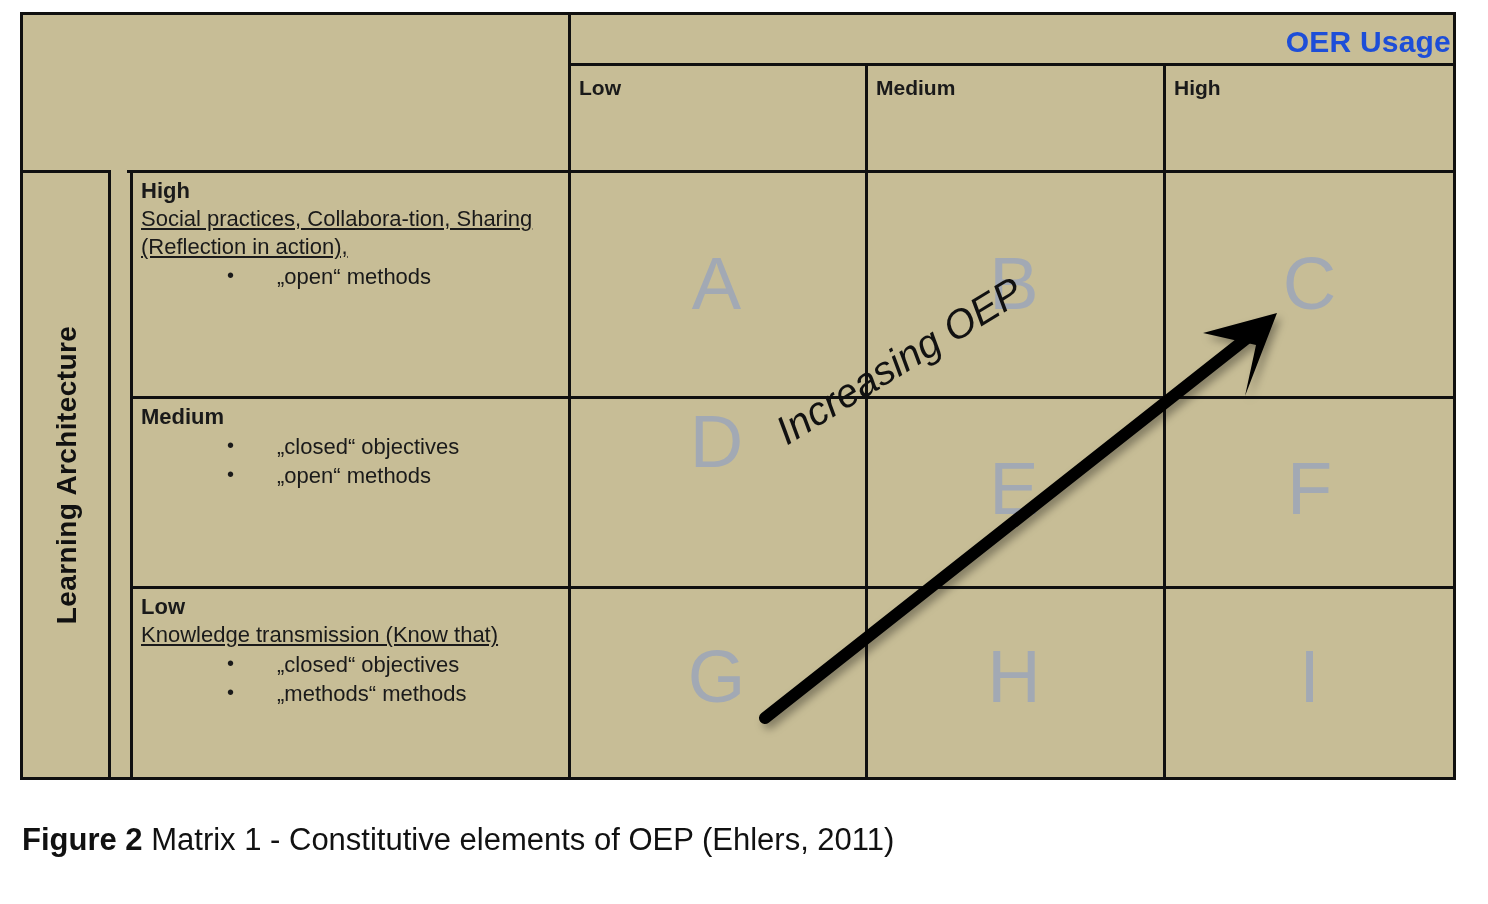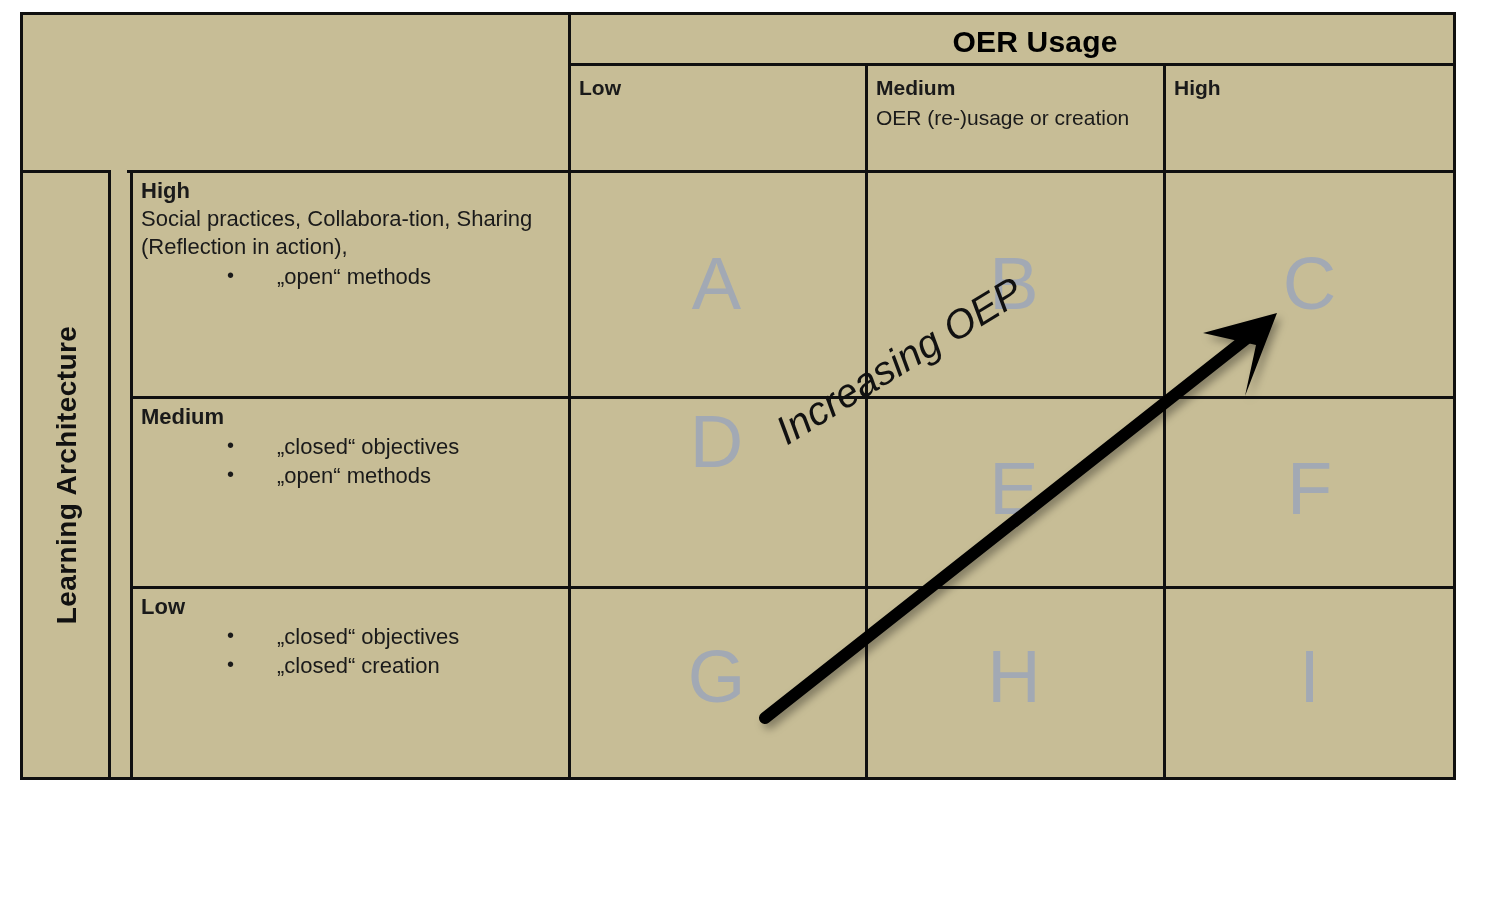--- a/index.html
+++ b/index.html
@@ -34,29 +34,29 @@
     box-sizing: border-box;
   }
 
   
   .vline { position: absolute; background: #101010; width: 3px; }
   .hline { position: absolute; background: #101010; height: 3px; }
 
   
   .oer-title {
     position: absolute;
-    left: 572px;
+    left: 548px;
     top: 6px;
     width: 880px;
     height: 42px;
     line-height: 42px;
-    text-align: center;
+    text-align: right;
     font-weight: bold;
     font-size: 30px;
-    color: #000000;
+    color: #1d4ed8;
     letter-spacing: .2px;
   }
 
   .colhead {
     position: absolute;
     top: 58px;
     height: 98px;
     font-size: 21px;
     color: #1a1a1a;
     line-height: 1.45;
@@ -71,21 +71,21 @@
     position: absolute;
     left: 110px;
     width: 437px;
     font-size: 22px;
     color: #1a1a1a;
     line-height: 1.28;
     padding: 4px 6px 0 8px;
     box-sizing: border-box;
   }
   .rowhead .lvl { font-weight: bold; display:block; }
-  .rowhead .desc { display:block; }
+  .rowhead .desc { display:block;text-decoration:underline; }
   .rowhead ul {
     margin: 2px 0 0 0;
     padding-left: 86px;
     list-style: none;
   }
   .rowhead ul li {
     position: relative;
     line-height: 1.3;
     padding-left: 50px;
   }
@@ -184,21 +184,20 @@
 
     <div class="hline" style="left:107px; top:571px; width:1326px;"></div>
 
     <div class="oer-title">OER Usage</div>
 
     <div class="colhead" style="left:548px; width:294px;">
       <span class="lvl">Low</span>
     </div>
     <div class="colhead" style="left:845px; width:295px;">
       <span class="lvl">Medium</span>
-      <span class="desc">OER (re-)usage or creation</span>
     </div>
     <div class="colhead" style="left:1143px; width:290px;">
       <span class="lvl">High</span>
     </div>
 
     <div id="axis-label">
       <span>Learning Architecture</span>
     </div>
 
     <div class="rowhead" style="top:158px; height:223px;">
@@ -212,23 +211,24 @@
     <div class="rowhead" style="top:384px; height:187px;">
       <span class="lvl">Medium</span>
       <ul>
         <li>„closed“ objectives</li>
         <li>„open“ methods</li>
       </ul>
     </div>
 
     <div class="rowhead" style="top:574px; height:191px;">
       <span class="lvl">Low</span>
+      <span class="desc">Knowledge transmission (Know that)</span>
       <ul>
         <li>„closed“ objectives</li>
-        <li>„closed“ creation</li>
+        <li>„methods“ methods</li>
       </ul>
     </div>
 
     <div class="cellletter" style="left:545px; top:232px; width:297px;">A</div>
     <div class="cellletter" style="left:842px; top:232px; width:298px;">B</div>
     <div class="cellletter" style="left:1140px; top:232px; width:293px;">C</div>
 
     <div class="cellletter" style="left:545px; top:390px; width:297px;">D</div>
     <div class="cellletter" style="left:842px; top:437px; width:298px;">E</div>
     <div class="cellletter" style="left:1140px; top:437px; width:293px;">F</div>
@@ -246,14 +246,17 @@
       <g filter="url(#softshadow)">
         <line x1="742" y1="703" x2="1238" y2="312" stroke="#000000" stroke-width="12" stroke-linecap="round"></line>
         <polygon points="1254,298 1180,318 1233,330 1222,381" fill="#000000"></polygon>
       </g>
     </svg>
 
     <div id="arrow-text">Increasing OEP</div>
 
   </div>
 
+  <div id="caption">
+    <span class="figno">Figure 2</span><span> Matrix 1 - Constitutive elements of OEP (Ehlers, 2011)</span>
+  </div>
 
 </div>
 
 </body></html>

